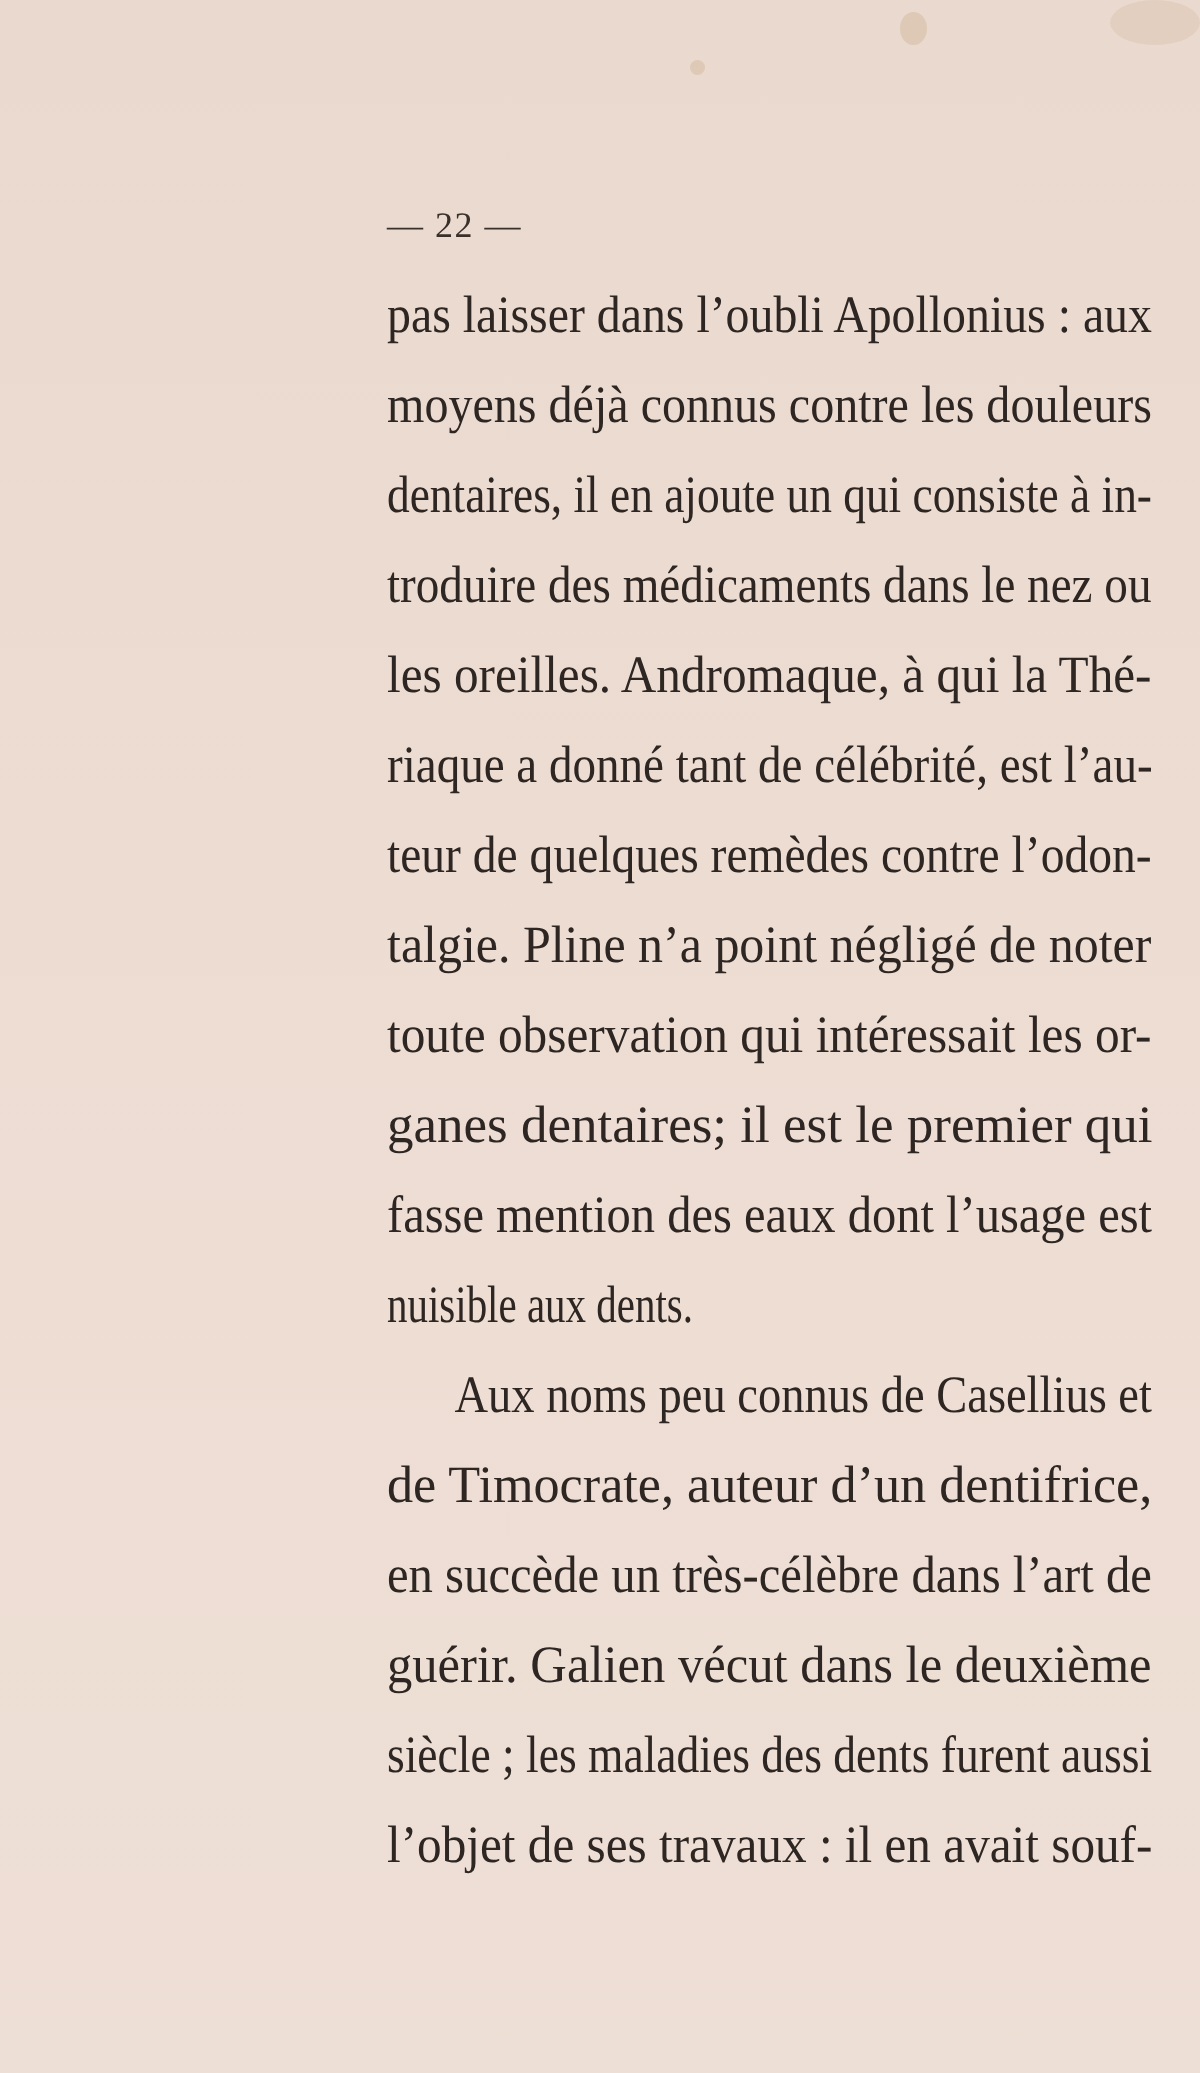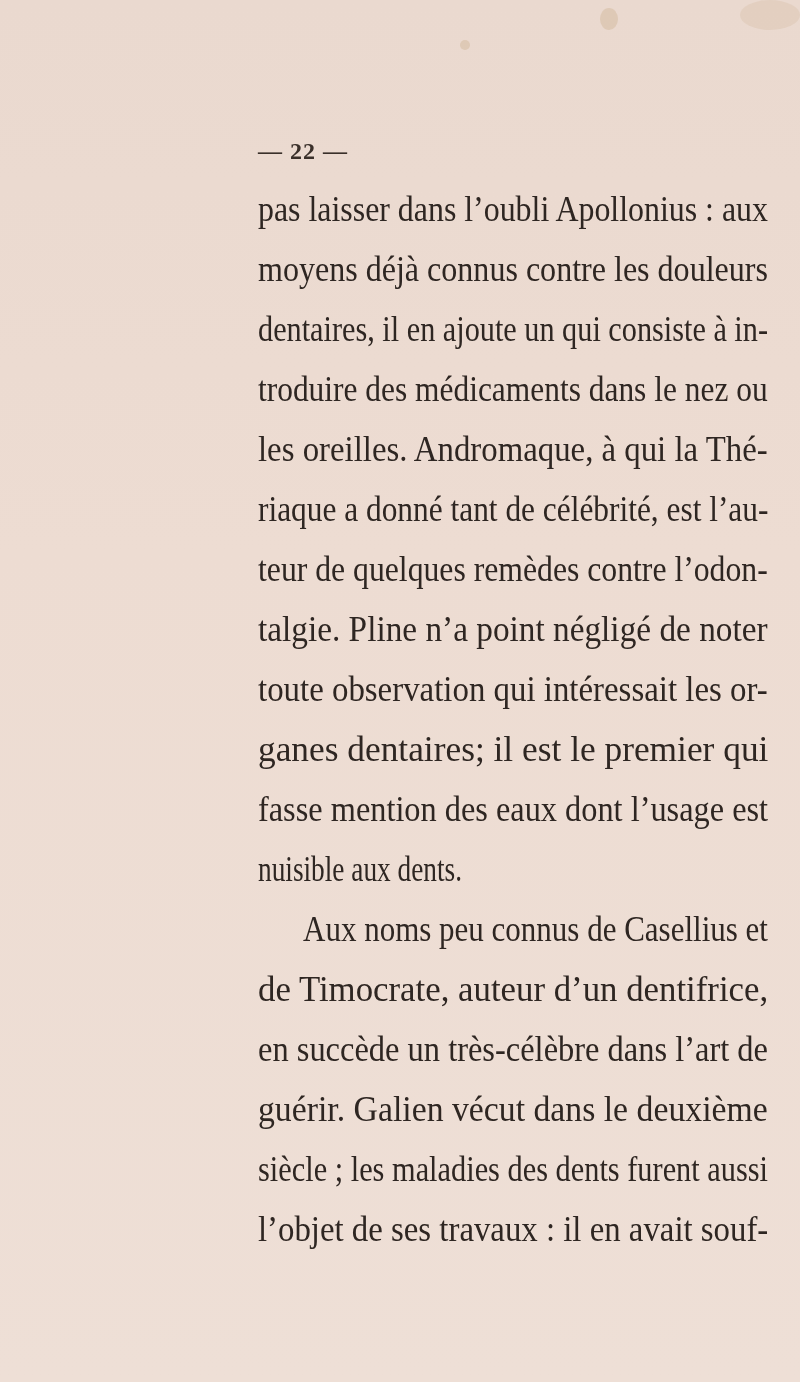--- a/index.html
+++ b/index.html
@@ -7,21 +7,21 @@
     width:800px; height:1382px; overflow:hidden;
     background: linear-gradient(180deg, #ead9cf 0%, #eddcd2 40%, #eedfd6 100%);
     position:relative;
     font-family: "Liberation Serif", "DejaVu Serif", serif;
     color:#2e2622;
   }
   .stain { position:absolute; border-radius:50%; background:#c9ab86; opacity:0.35; }
   .page-number {
     position:absolute; top:138px; left:0; width:800px; text-align:left;
     padding-left:258px; box-sizing:border-box;
-    font-size:24px; font-weight:bold; color:#3a302a; letter-spacing:1px;
+    font-size:24px; font-weight:normal; color:#3a302a; letter-spacing:1px;
   }
   .text-block {
     position:absolute; top:190px; left:0; width:800px;
   }
   .line {
     position:absolute; left:258px; width:510px;
     font-size:35px; line-height:40px; white-space:nowrap;
     text-align:justify; text-align-last:justify;
     font-stretch:condensed; transform-origin:left;
     letter-spacing:0px;

